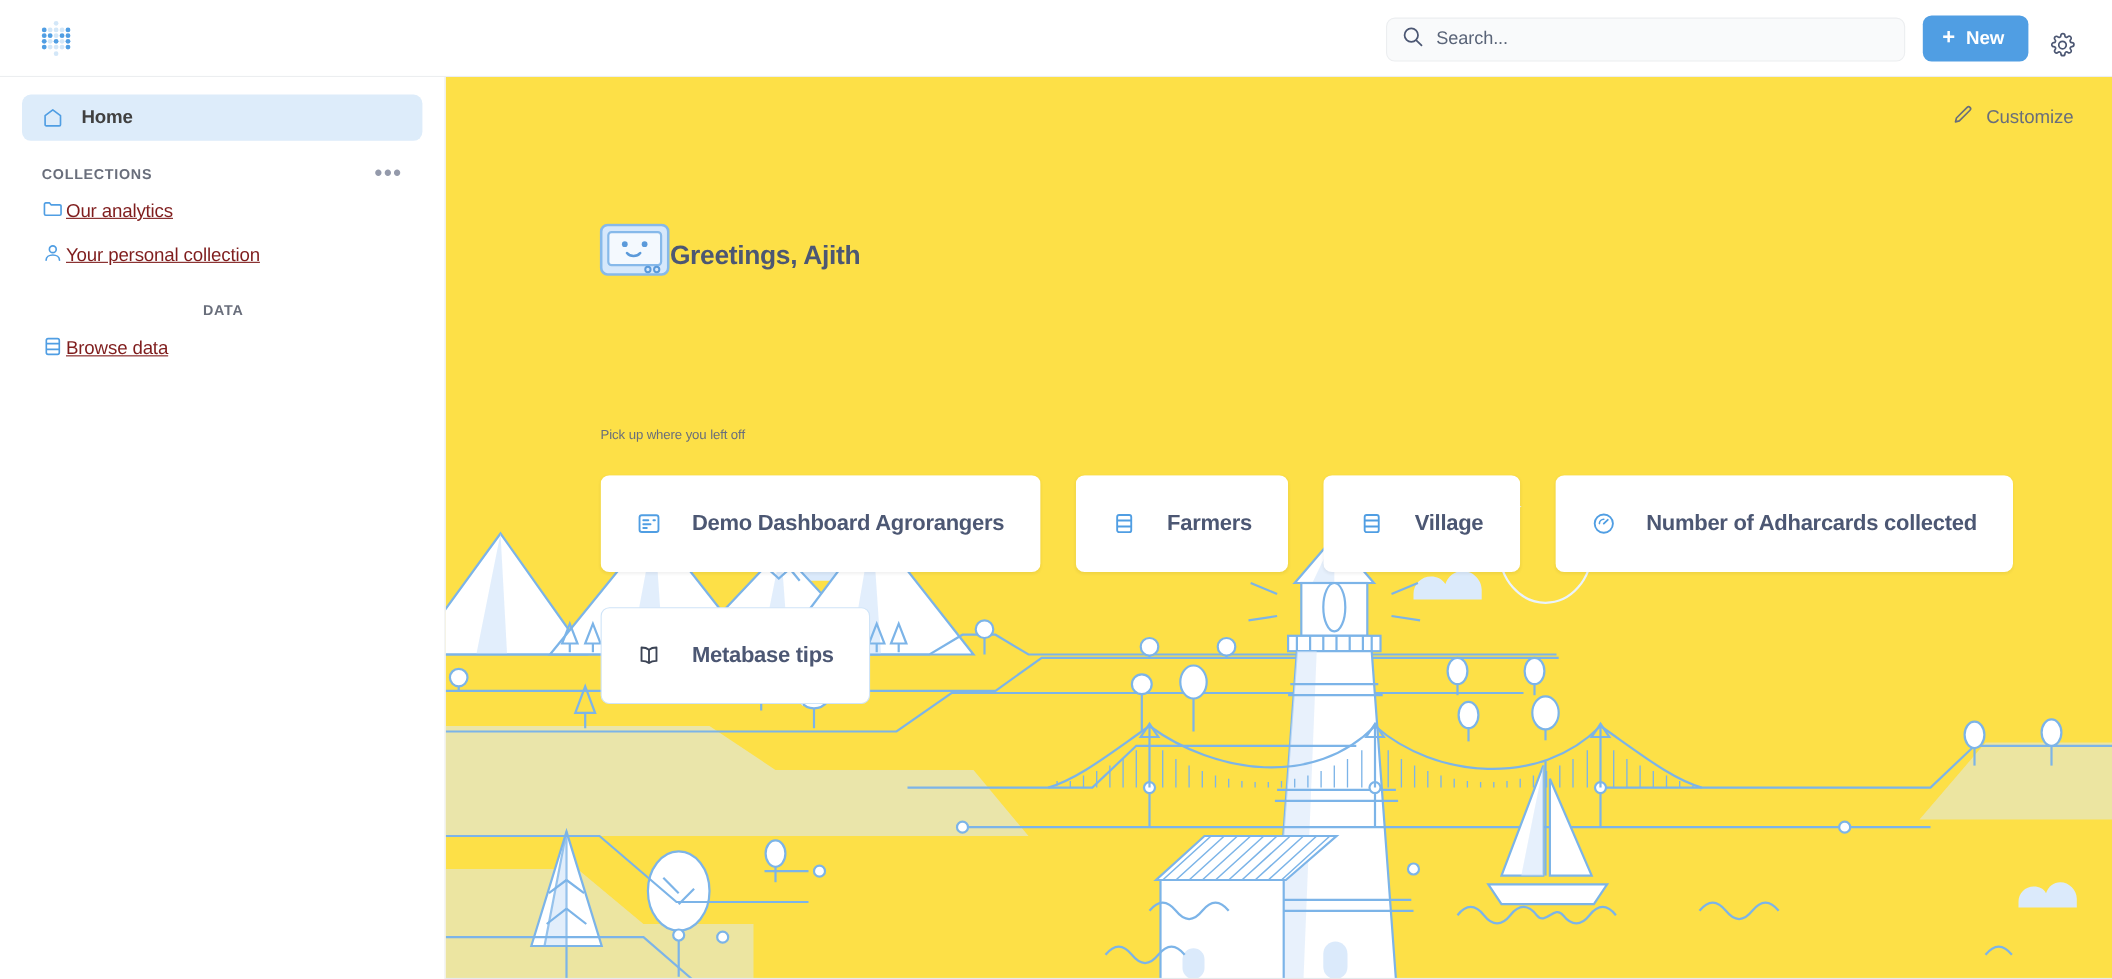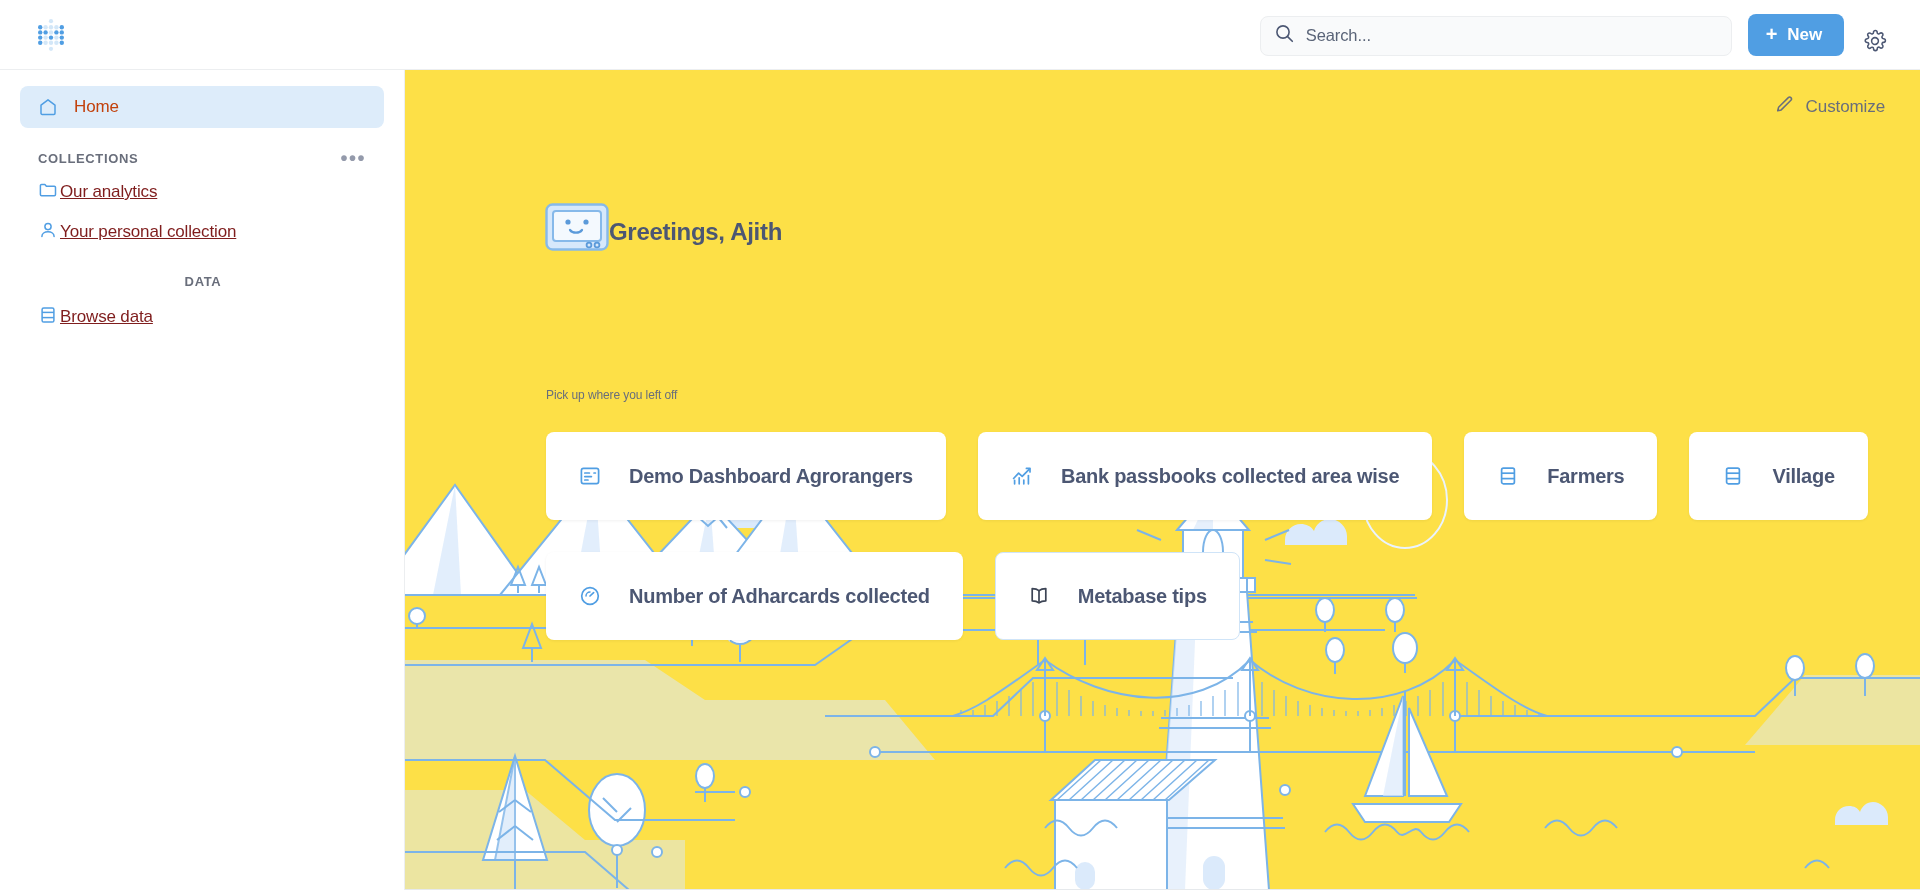--- a/index.html
+++ b/index.html
@@ -115,22 +115,22 @@
     padding: 0 18px;
     border-radius: 8px;
     font-size: 17px;
     color: #4c5773;
     letter-spacing: -0.15px;
     cursor: pointer;
     white-space: nowrap;
   }
   .nav-item.active {
     background: #ddecfa;
-    color: #c2410c;
-    font-weight: normal;
+    color: #404040;
+    font-weight: bold;
   }
   .nav-item .ico { flex: 0 0 auto; display: flex; align-items: center; }
 
   .nav-section-head {
     display: flex;
     align-items: center;
     justify-content: space-between;
     margin: 22px 36px 6px 38px;
     font-size: 13px;
     font-weight: bold;
@@ -590,33 +590,20 @@
           <rect x="2.4" y="3.4" width="17.2" height="15.2" rx="2.1" stroke="#509ee3" stroke-width="1.7"></rect>
           <line x1="5.8" y1="8" x2="10.4" y2="8" stroke="#509ee3" stroke-width="1.7" stroke-linecap="round"></line>
           <line x1="5.8" y1="11.6" x2="12.4" y2="11.6" stroke="#509ee3" stroke-width="1.7" stroke-linecap="round"></line>
           <line x1="5.8" y1="15" x2="9" y2="15" stroke="#509ee3" stroke-width="1.7" stroke-linecap="round"></line>
           <line x1="15" y1="8" x2="16.4" y2="8" stroke="#509ee3" stroke-width="1.7" stroke-linecap="round"></line>
         </svg>
       </span>
       <span class="card-label">Demo Dashboard Agrorangers</span>
     </div>
 
-    <div class="recent-card">
-      <span class="card-ico">
-        <svg width="22" height="22" viewBox="0 0 22 22" fill="none">
-          <path d="M2.6 13.5 7.6 8.2l3.6 3.2 7.4-7.6" stroke="#509ee3" stroke-width="1.7" stroke-linecap="round" stroke-linejoin="round"></path>
-          <path d="M15.4 3.4h3.6v3.6" stroke="#509ee3" stroke-width="1.7" stroke-linecap="round" stroke-linejoin="round"></path>
-          <line x1="3.6" y1="18.8" x2="3.6" y2="15.4" stroke="#509ee3" stroke-width="1.7" stroke-linecap="round"></line>
-          <line x1="8.2" y1="18.8" x2="8.2" y2="12.8" stroke="#509ee3" stroke-width="1.7" stroke-linecap="round"></line>
-          <line x1="12.8" y1="18.8" x2="12.8" y2="15" stroke="#509ee3" stroke-width="1.7" stroke-linecap="round"></line>
-          <line x1="17.4" y1="18.8" x2="17.4" y2="10.6" stroke="#509ee3" stroke-width="1.7" stroke-linecap="round"></line>
-        </svg>
-      </span>
-      <span class="card-label">Bank passbooks collected area wise</span>
-    </div>
 
     <div class="recent-card">
       <span class="card-ico">
         <svg width="22" height="22" viewBox="0 0 22 22" fill="none">
           <rect x="4.6" y="3.2" width="12.8" height="15.6" rx="1.8" stroke="#509ee3" stroke-width="1.7"></rect>
           <line x1="4.6" y1="8.2" x2="17.4" y2="8.2" stroke="#509ee3" stroke-width="1.7"></line>
           <line x1="4.6" y1="13.6" x2="17.4" y2="13.6" stroke="#509ee3" stroke-width="1.7"></line>
         </svg>
       </span>
       <span class="card-label">Farmers</span>

